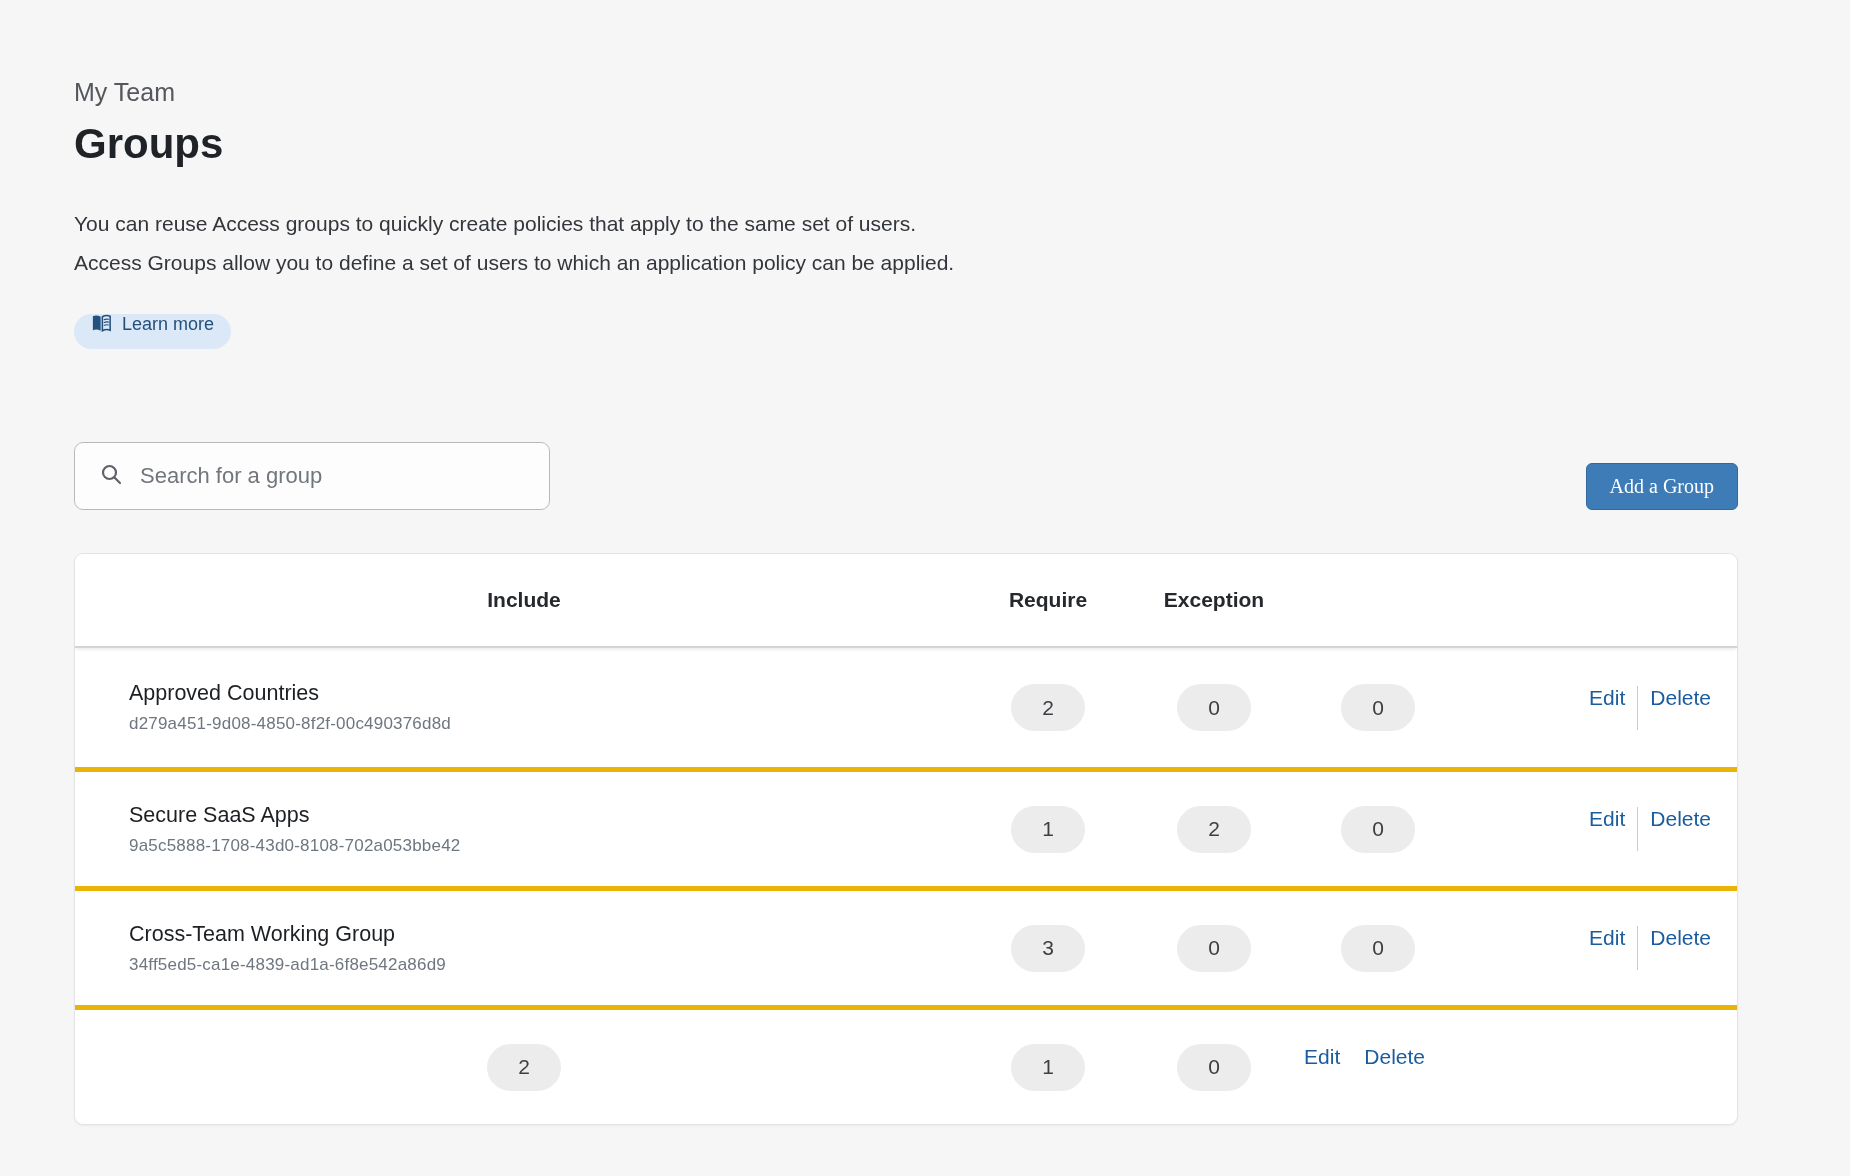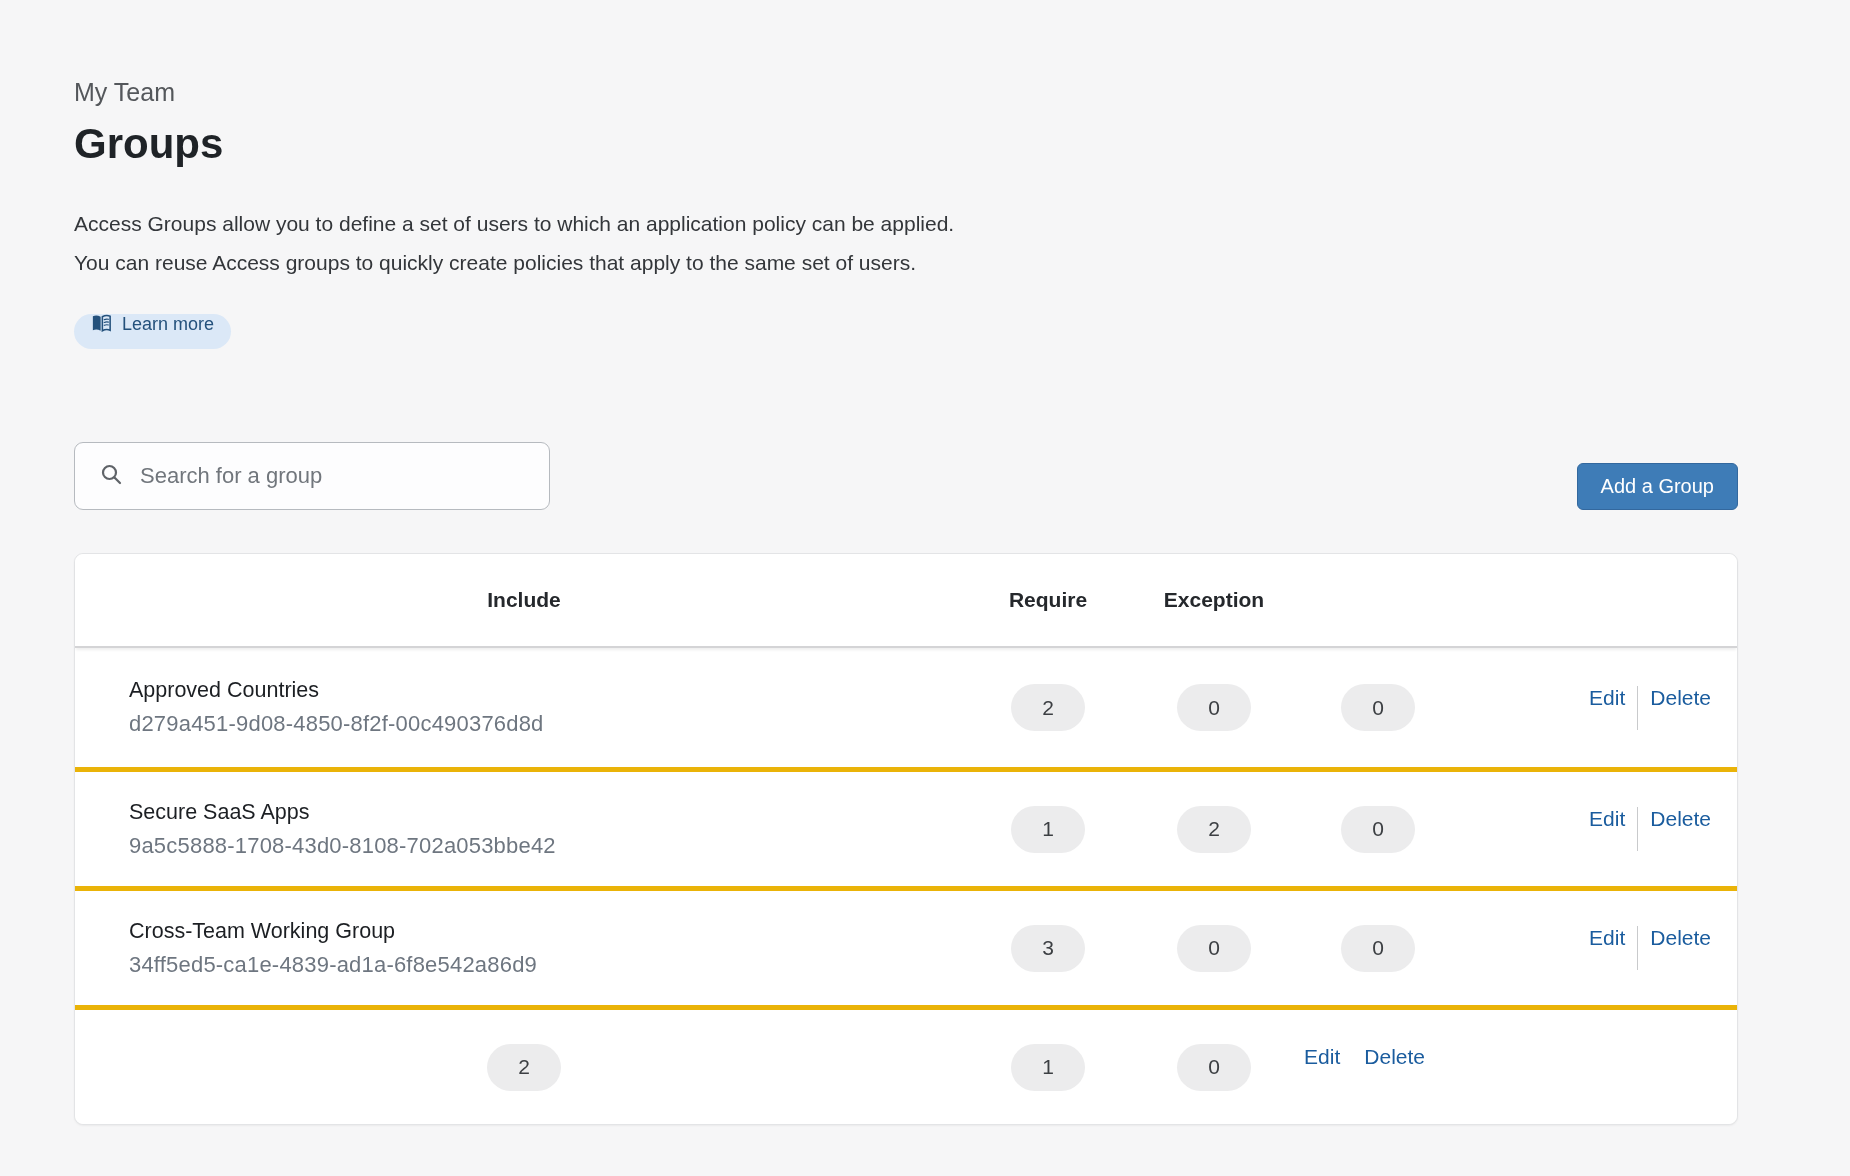--- a/index.html
+++ b/index.html
@@ -33,21 +33,21 @@
   }
   .search input {
     border: none; outline: none; background: transparent;
     font-family: "Liberation Sans", sans-serif;
     font-size: 22px; color: #333; width: 100%;
   }
   .search input::placeholder { color: #71767c; opacity: 1; }
   .add-btn {
     height: 47px; padding: 0 23px;
     background: #3e7cb7; border: 1px solid #33689e; border-radius: 6px;
-    color: #ffffff; font-size: 20px; font-family: Liberation Sans, sans-serif;
+    color: #ffffff; font-size: 20px; font-family: Liberation Serif, serif;
     cursor: pointer;
   }
 
   .card {
     margin: 43px 112px 0 74px;
     background: #ffffff;
     border: 1px solid #e3e4e6;
     border-radius: 9px;
     box-shadow: 0 1px 2px rgba(0,0,0,.05);
   }
@@ -65,21 +65,21 @@
     width: 0; height: 0; display: inline-block; margin-left: 12px;
     border-left: 8px solid transparent; border-right: 8px solid transparent;
     border-top: 10px solid #8f9296;
   }
   .num { display: flex; justify-content: center; }
 
   .trow { height: 119px; border-top: 5px solid #eab308; background: #fff; }
   .trow:first-child { border-top: none; }
   .trow:last-child { border-radius: 0 0 9px 9px; }
   .gname { font-size: 21.5px; color: #1c1f23; }
-  .gid { margin-top: 8px; font-size: 22px; color: #6e7680; letter-spacing: .2px; }
+  .gid { margin-top: 8px; font-size: 17px; color: #6e7680; letter-spacing: .2px; }
   .pill {
     min-width: 74px; height: 47px; padding: 0 10px; border-radius: 24px;
     background: #ececed; color: #3c3f43; font-size: 21px; font-weight: 500;
     display: inline-flex; align-items: center; justify-content: center;
   }
   .actions {
     display: flex; align-items: flex-start; justify-content: flex-end;
     gap: 12px; padding-right: 26px; font-size: 21px;
   }
   .link { color: #1a5c9e; text-decoration: none; cursor: pointer; }
@@ -88,22 +88,22 @@
 </head>
 <body>
 
 <div class="page">
 
   <div class="breadcrumb">My Team</div>
 
   <h1 class="title">Groups</h1>
 
   <div class="desc">
+    <div>You can reuse Access groups to quickly create policies that apply to the same set of users.</div>
     <div>Access Groups allow you to define a set of users to which an application policy can be applied.</div>
-    <div>You can reuse Access groups to quickly create policies that apply to the same set of users.</div>
   </div>
 
   <a class="learn-more">
     <span>
       <svg width="21" height="19" viewBox="0 0 24 22" fill="none">
         <path d="M2 2.6 C5 1.4 8 1.6 11 3.2 V19.4 C8 17.8 5 17.6 2 18.8 Z" fill="#24517c"></path>
         <path d="M22 2.6 C19 1.4 16 1.6 13 3.2 V19.4 C16 17.8 19 17.6 22 18.8 Z" fill="none" stroke="#24517c" stroke-width="1.8"></path>
         <path d="M15.2 6.5 C16.8 5.8 18.4 5.7 20 6.1 M15.2 9.8 C16.8 9.1 18.4 9 20 9.4 M15.2 13.1 C16.8 12.4 18.4 12.3 20 12.7" stroke="#24517c" stroke-width="1.4" stroke-linecap="round"></path>
       </svg>
     </span>

